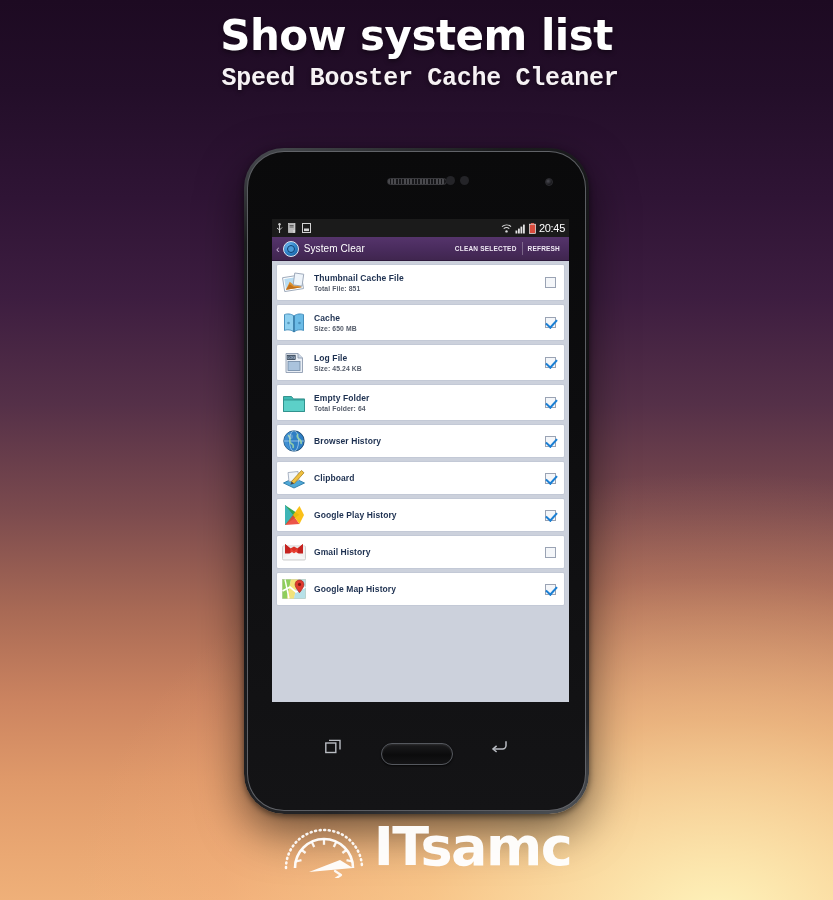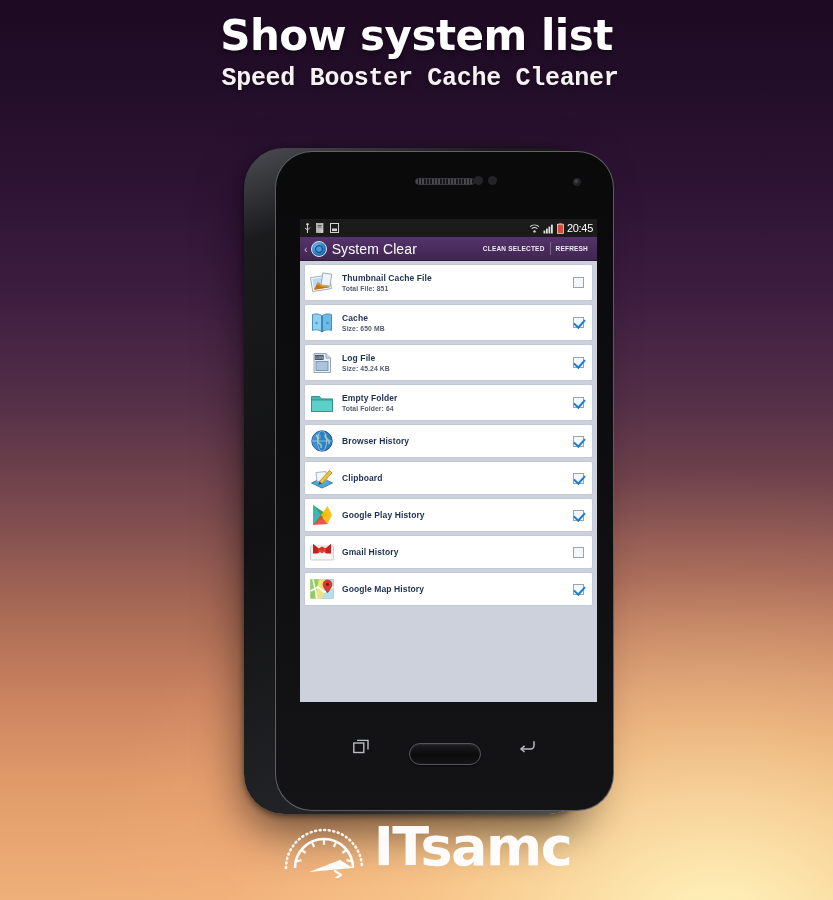--- a/index.html
+++ b/index.html
@@ -60,21 +60,20 @@
     padding: 3px;
     z-index: 4;
   }
   #phone-inner {
     width: 100%; height: 100%;
     border-radius: 37px;
     background: linear-gradient(to bottom, #0a0a0b 0%, #0d0d0f 40%, #141416 100%);
     border: 1px solid rgba(190,195,205,0.45);
     position: relative;
     overflow: hidden;
-    margin-left: 28px;
   }
   #earpiece {
     position: absolute; left: 50%; transform: translateX(-50%);
     top: 26px; width: 60px; height: 7px; border-radius: 4px;
     background: repeating-linear-gradient(90deg, #4a4a4e 0 1.6px, #17171a 1.6px 3.2px);
     border: 1px solid #3a3a3e;
   }
   .sensor {
     position: absolute; top: 24px; width: 9px; height: 9px;
     border-radius: 50%; background: #242428;
@@ -119,21 +118,21 @@
     width: 16px; height: 16px; border-radius: 50%;
     background: radial-gradient(circle at 35% 30%, #6fb8ee 0%, #2a7ec4 55%, #12508c 100%);
     border: 1.2px solid #dfe8f2;
     display: flex; align-items: center; justify-content: center;
     margin-right: 5px; flex: 0 0 auto;
   }
   #app-icon .ring {
     width: 8px; height: 8px; border-radius: 50%;
     border: 1.4px solid #0d3f71; background: #4a9ad8;
   }
-  #app-title { color: #ffffff; font-size: 14px; letter-spacing: 0.1px; }
+  #app-title { color: #ffffff; font-size: 10px; letter-spacing: 0.1px; }
   #appbar-actions { margin-left: auto; display: flex; align-items: center; }
   .ab-action {
     color: #efe8f4; font-size: 6.5px; font-weight: bold;
     letter-spacing: 0.2px; padding: 0 5px;
   }
   #ab-divider { width: 1px; height: 13px; background: rgba(255,255,255,0.28); }
 
   
   #list { padding: 3px 4px 0 4px; }
   .row {

